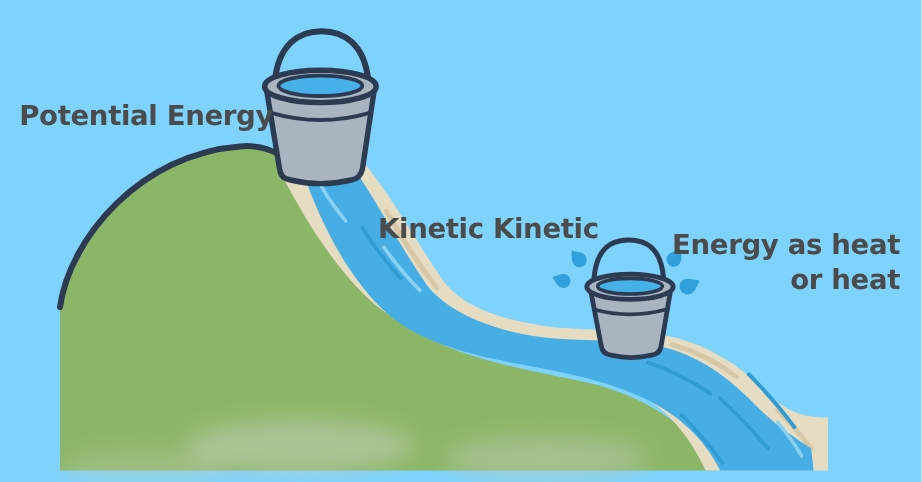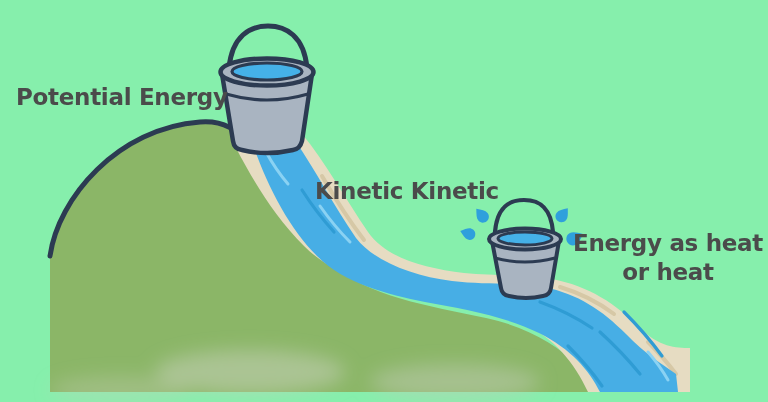--- a/index.html
+++ b/index.html
@@ -1,36 +1,36 @@
 <!DOCTYPE html>
 <html><head>
 <meta charset="utf-8">
 <style>
   html,body{margin:0;padding:0;background:#ffffff;}
   #stage{
     position:relative;
     width:768px;height:402px;
-    background:#86efac;
+    background:#7dd3fc;
     overflow:hidden;
     font-family:"DejaVu Sans","Liberation Sans",sans-serif;
   }
   #scene-svg{position:absolute;left:0;top:0;}
   .diagram-label{
     position:absolute;
     font-weight:700;
     color:#4b4b4b;
     font-size:23px;
     letter-spacing:-0.3px;
     line-height:28px;
     white-space:nowrap;
     user-select:none;
   }
   #label-potential{left:16px;top:83px;}
   #label-kinetic{left:315px;top:177px;}
-  #label-heat{left:567px;top:191px;width:202px;text-align:center;white-space:normal;line-height:29px;margin-top:38px;}
+  #label-heat{left:548px;top:191px;width:202px;text-align:right;white-space:normal;line-height:29px;}
 </style>
 </head>
 <body>
 
 <div id="stage">
 
   <svg id="scene-svg" width="768" height="402" viewBox="0 0 768 402">
     <defs>
       <filter id="soft" x="-50%" y="-50%" width="200%" height="200%">
         <feGaussianBlur stdDeviation="9"></feGaussianBlur>

